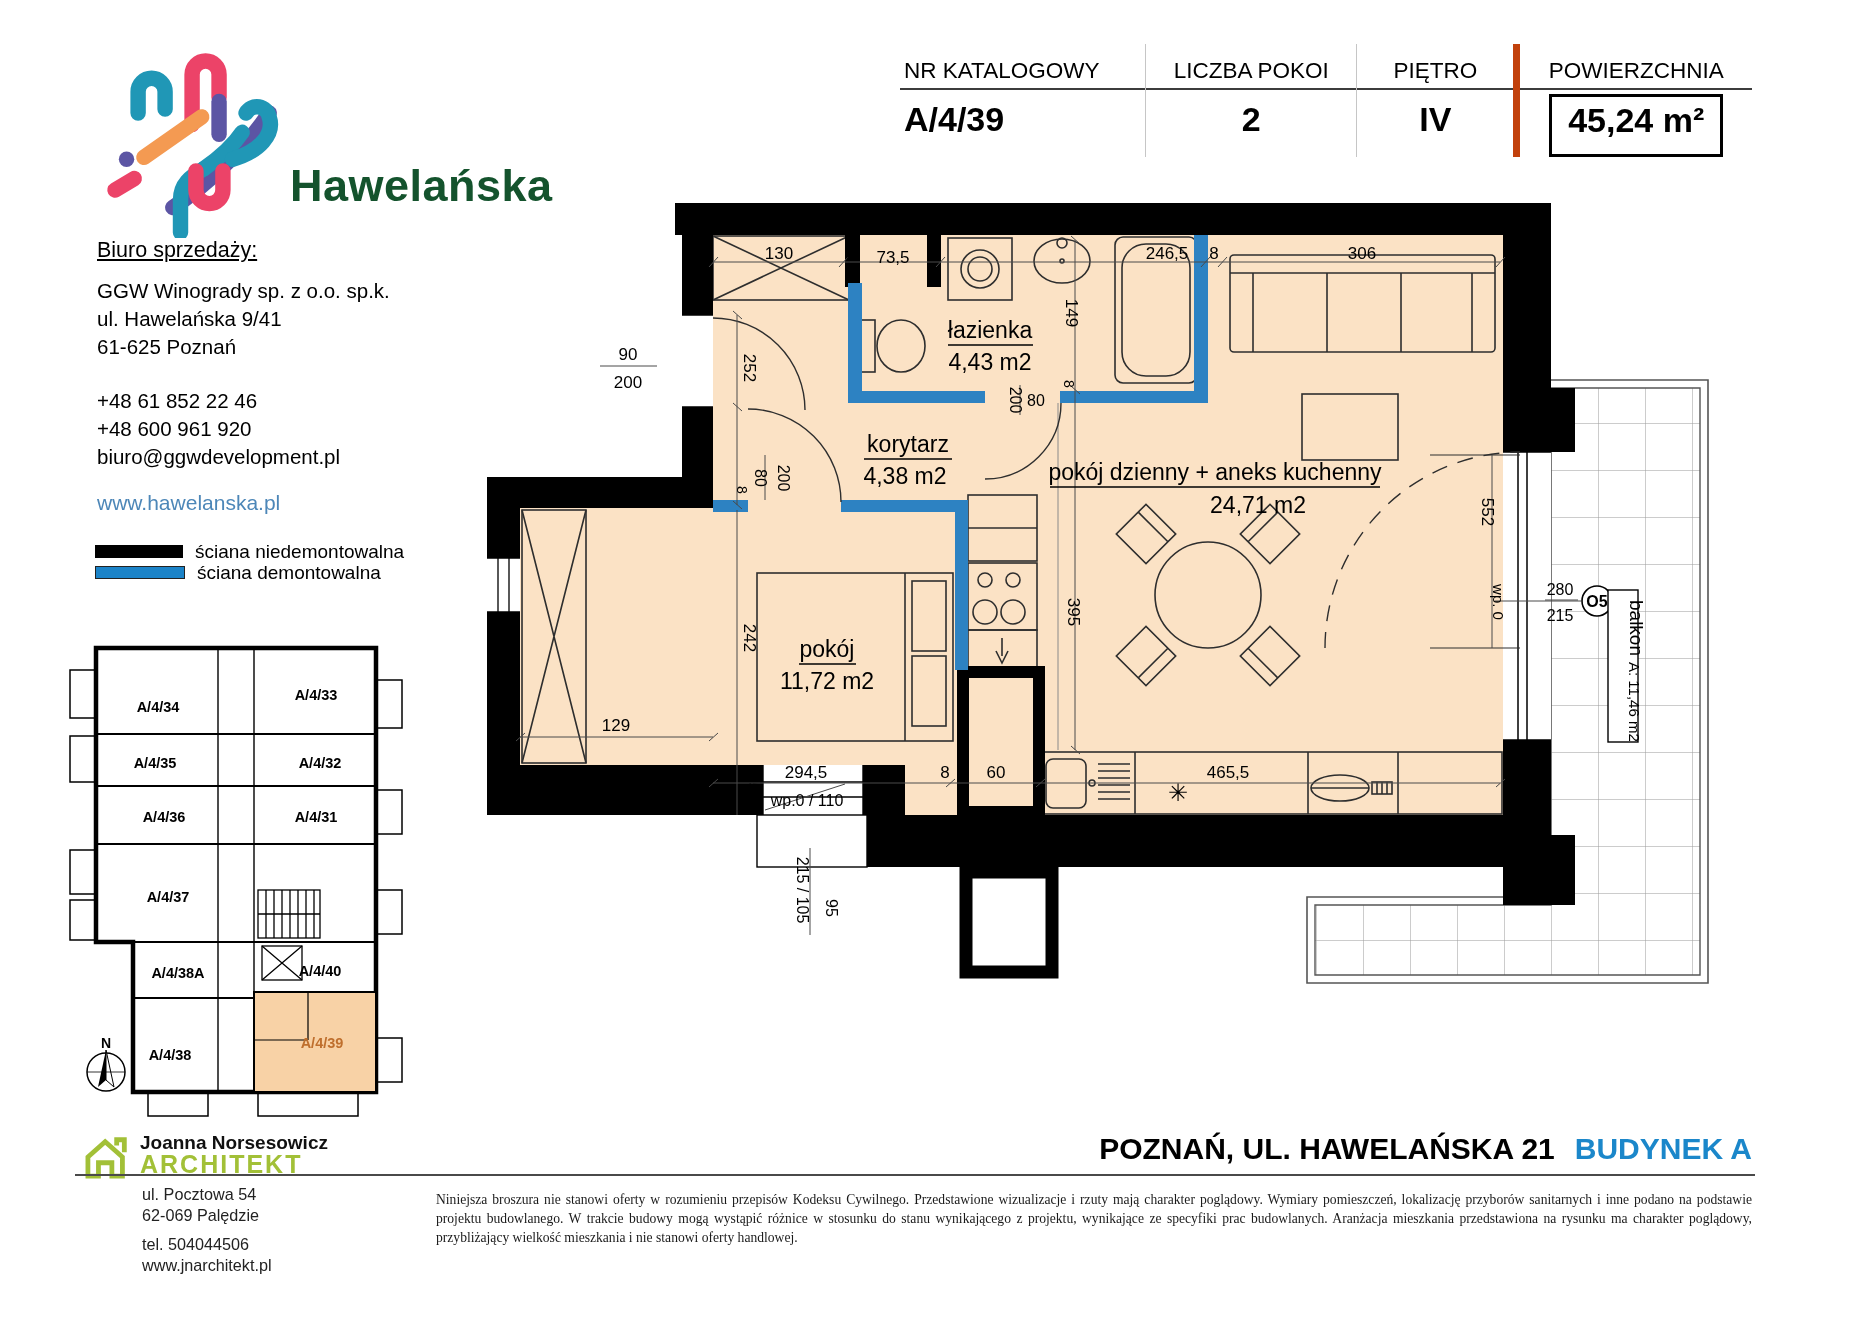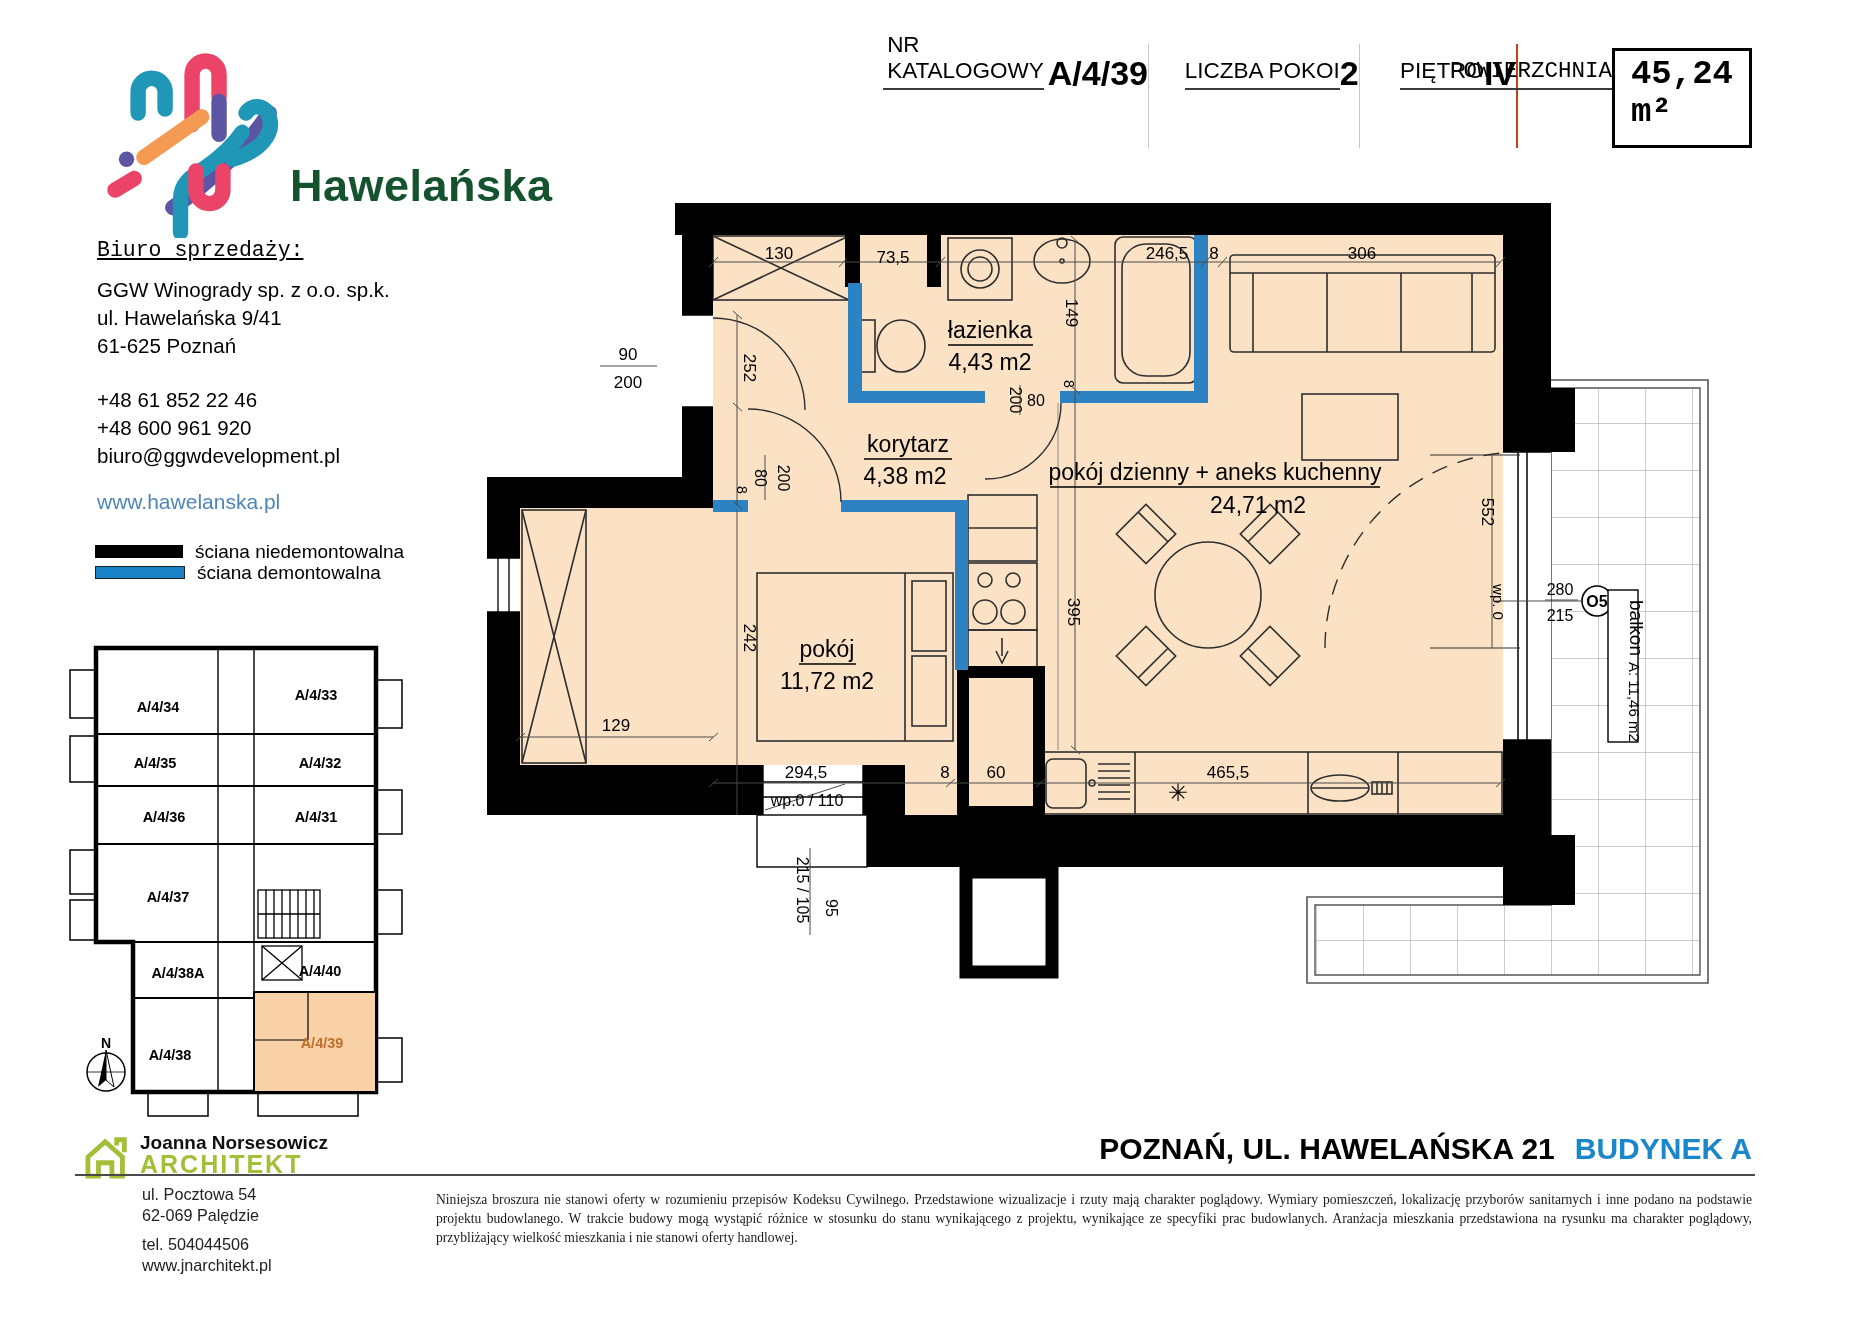--- a/index.html
+++ b/index.html
@@ -2,40 +2,40 @@
 <html><head>
 <meta charset="utf-8">
 <style>
   html,body{margin:0;padding:0;background:#fff;}
   body{font-family:"Liberation Sans", sans-serif;}
   .canvas{position:relative;width:1871px;height:1323px;background:#fff;overflow:hidden;}
   .abs{position:absolute;}
   
   .wordmark{left:290px;top:160px;font-size:45px;font-weight:bold;color:#14532d;letter-spacing:0.5px;}
   .sales{left:97px;top:238px;width:330px;color:#000;}
-  .sales .head{font-size:21.5px;text-decoration:underline;margin-bottom:14px;font-family:Liberation Mono, monospace;}
+  .sales .head{font-size:21.5px;text-decoration:underline;margin-bottom:14px;}
   .sales .line{font-size:20.5px;line-height:28px;}
   .sales .gap{height:26px;}
   .sales .www{font-size:21px;color:#4d87b8;margin-top:20px;}
   
   .legend{left:95px;top:541px;}
   .legend .row{display:flex;align-items:center;height:21px;}
   .legend .bar{width:88px;height:13px;margin-right:12px;}
   .legend .bar.black{background:#000;}
   .legend .bar.blue{background:#1b83c8;border:1px solid #222;height:11px;}
   .legend .lbl{font-size:19px;color:#000;}
   
   .htable{left:900px;top:44px;width:852px;display:flex;}
-  .hcol{display:flex;justify-content:flex-end;}
+  .hcol{display:flex;flex-direction:column;}
   .hcol .hlabel{font-size:22.5px;color:#000;height:40px;display:flex;align-items:flex-end;padding-bottom:4px;border-bottom:2px solid #3c3c3c;}
   .hcol .hvalue{font-size:34px;font-weight:bold;margin-top:10px;}
   .hcol.c1{width:248px;}
   .hcol.c2{width:212px;border-left:1px solid #c6c6c6;}
   .hcol.c3{width:158px;border-left:1px solid #c6c6c6;}
-  .hcol.c4{width:234px;border-left:2px solid #c2410c;font-family:Liberation Mono, monospace;}
+  .hcol.c4{width:234px;border-left:7px solid #c2410c;}
   .hcol.c2 .hlabel,.hcol.c3 .hlabel,.hcol.c4 .hlabel{justify-content:center;}
   .hcol.c2 .hvalue,.hcol.c3 .hvalue{text-align:center;}
   .hcol.c1 .hlabel{padding-left:4px;}
   .hcol.c1 .hvalue{padding-left:4px;}
   .areabox{margin:4px auto 0 auto;border:3px solid #000;padding:4px 16px 14px 16px;font-size:34px;font-weight:bold;}
   
   .arch-name{left:140px;top:1132px;font-size:19px;font-weight:bold;color:#111;}
   .arch-role{left:140px;top:1150px;font-size:25px;font-weight:bold;color:#a2c037;letter-spacing:2px;}
   .bigrule{left:75px;top:1174px;width:1680px;border-top:2px solid #4a4a4a;height:0;}
   .arch-addr{left:142px;top:1184px;font-size:16.2px;color:#222;line-height:21px;}

